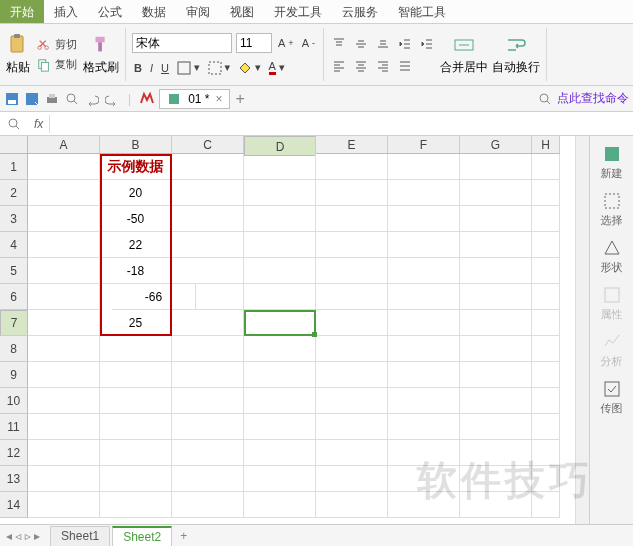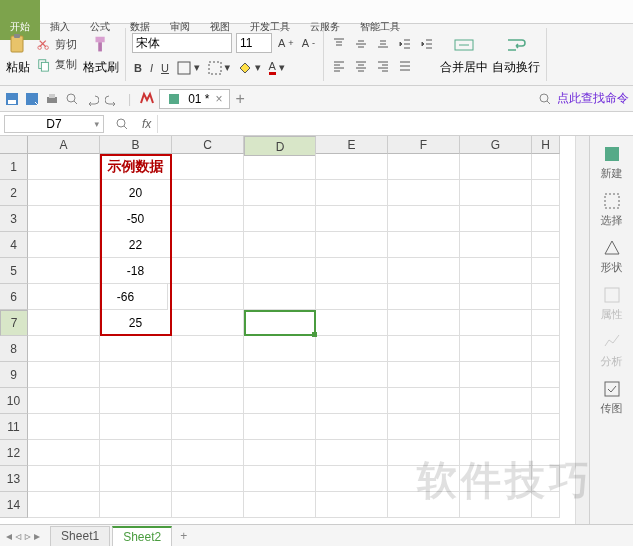--- a/index.html
+++ b/index.html
@@ -1,20 +1,20 @@
 <!DOCTYPE html>
 <html><head>
 <meta charset="utf-8">
 <style>
 * { box-sizing: border-box; margin: 0; padding: 0; font-family: "Microsoft YaHei", Arial, sans-serif; }
 body { width: 633px; height: 548px; overflow: hidden; background: #fff; position: relative; font-size: 12px; }
 
 
 .tabs { display: flex; background: #fcfcfc; border-bottom: 1px solid #d0d0d0; height: 24px; }
-.tab { padding: 20px 10px; font-size: 10px; color: #444; cursor: pointer; }
+.tab { padding: 4px 10px; font-size: 12px; color: #444; cursor: pointer; }
 .tab.active { background: #7da34c; color: #fff; }
 
 
 .ribbon { display: flex; background: #f5f5f5; border-bottom: 1px solid #d0d0d0; height: 62px; padding: 4px 0; }
 .group { display: flex; align-items: center; border-right: 1px solid #d8d8d8; padding: 0 6px; height: 100%; }
 .vstack { display: flex; flex-direction: column; align-items: center; justify-content: center; gap: 2px; }
 .hstack { display: flex; align-items: center; gap: 4px; }
 .col { display: flex; flex-direction: column; gap: 2px; }
 .rbtn { font-size: 11px; color: #444; display: flex; align-items: center; gap: 3px; padding: 1px 2px; }
 .ico { width: 16px; height: 16px; display: inline-flex; align-items: center; justify-content: center; }
@@ -280,23 +280,20 @@
   <span class="ico">
       <svg width="14" height="14">
         <circle cx="6" cy="6" r="4" fill="none" stroke="#888"></circle>
         <path d="M9 9l3 3" stroke="#888"></path>
       </svg>
     </span>
   <span class="search-hint">点此查找命令</span>
 </div>
 
 <div class="fbar">
-  <div class="namebox">
-      <span>D7</span>
-    </div>
   <span class="ico" style="margin:0 6px">
       <svg width="14" height="14">
         <circle cx="6" cy="6" r="4" fill="none" stroke="#888"></circle>
         <path d="M9 9l3 3" stroke="#888"></path>
       </svg>
     </span>
   <span class="fx">fx</span>
   <div style="flex:1;height:18px;border-left:1px solid #ddd"></div>
 </div>
 
@@ -364,21 +361,21 @@
         <div class="cell" style="left: 504px; top: 78px; width: 28px; height: 26px;"></div>
         <div class="cell" style="left: 0px; top: 104px; width: 72px; height: 26px;"></div>
         <div class="cell" style="left: 72px; top: 104px; width: 72px; height: 26px;">-18</div>
         <div class="cell" style="left: 144px; top: 104px; width: 72px; height: 26px;"></div>
         <div class="cell" style="left: 216px; top: 104px; width: 72px; height: 26px;"></div>
         <div class="cell" style="left: 288px; top: 104px; width: 72px; height: 26px;"></div>
         <div class="cell" style="left: 360px; top: 104px; width: 72px; height: 26px;"></div>
         <div class="cell" style="left: 432px; top: 104px; width: 72px; height: 26px;"></div>
         <div class="cell" style="left: 504px; top: 104px; width: 28px; height: 26px;"></div>
         <div class="cell" style="left: 0px; top: 130px; width: 72px; height: 26px;"></div>
-        <div class="cell" style="left: 56px; top: 130px; width: 84px; height: 26px;">-66</div>
+        <div class="cell" style="left: 84px; top: 130px; width: 84px; height: 26px;">-66</div>
         <div class="cell" style="left: 144px; top: 130px; width: 72px; height: 26px;"></div>
         <div class="cell" style="left: 216px; top: 130px; width: 72px; height: 26px;"></div>
         <div class="cell" style="left: 288px; top: 130px; width: 72px; height: 26px;"></div>
         <div class="cell" style="left: 360px; top: 130px; width: 72px; height: 26px;"></div>
         <div class="cell" style="left: 432px; top: 130px; width: 72px; height: 26px;"></div>
         <div class="cell" style="left: 504px; top: 130px; width: 28px; height: 26px;"></div>
         <div class="cell" style="left: 0px; top: 156px; width: 72px; height: 26px;"></div>
         <div class="cell" style="left: 72px; top: 156px; width: 72px; height: 26px;">25</div>
         <div class="cell" style="left: 144px; top: 156px; width: 72px; height: 26px;"></div>
         <div class="cell" style="left: 216px; top: 156px; width: 72px; height: 26px;"></div>

